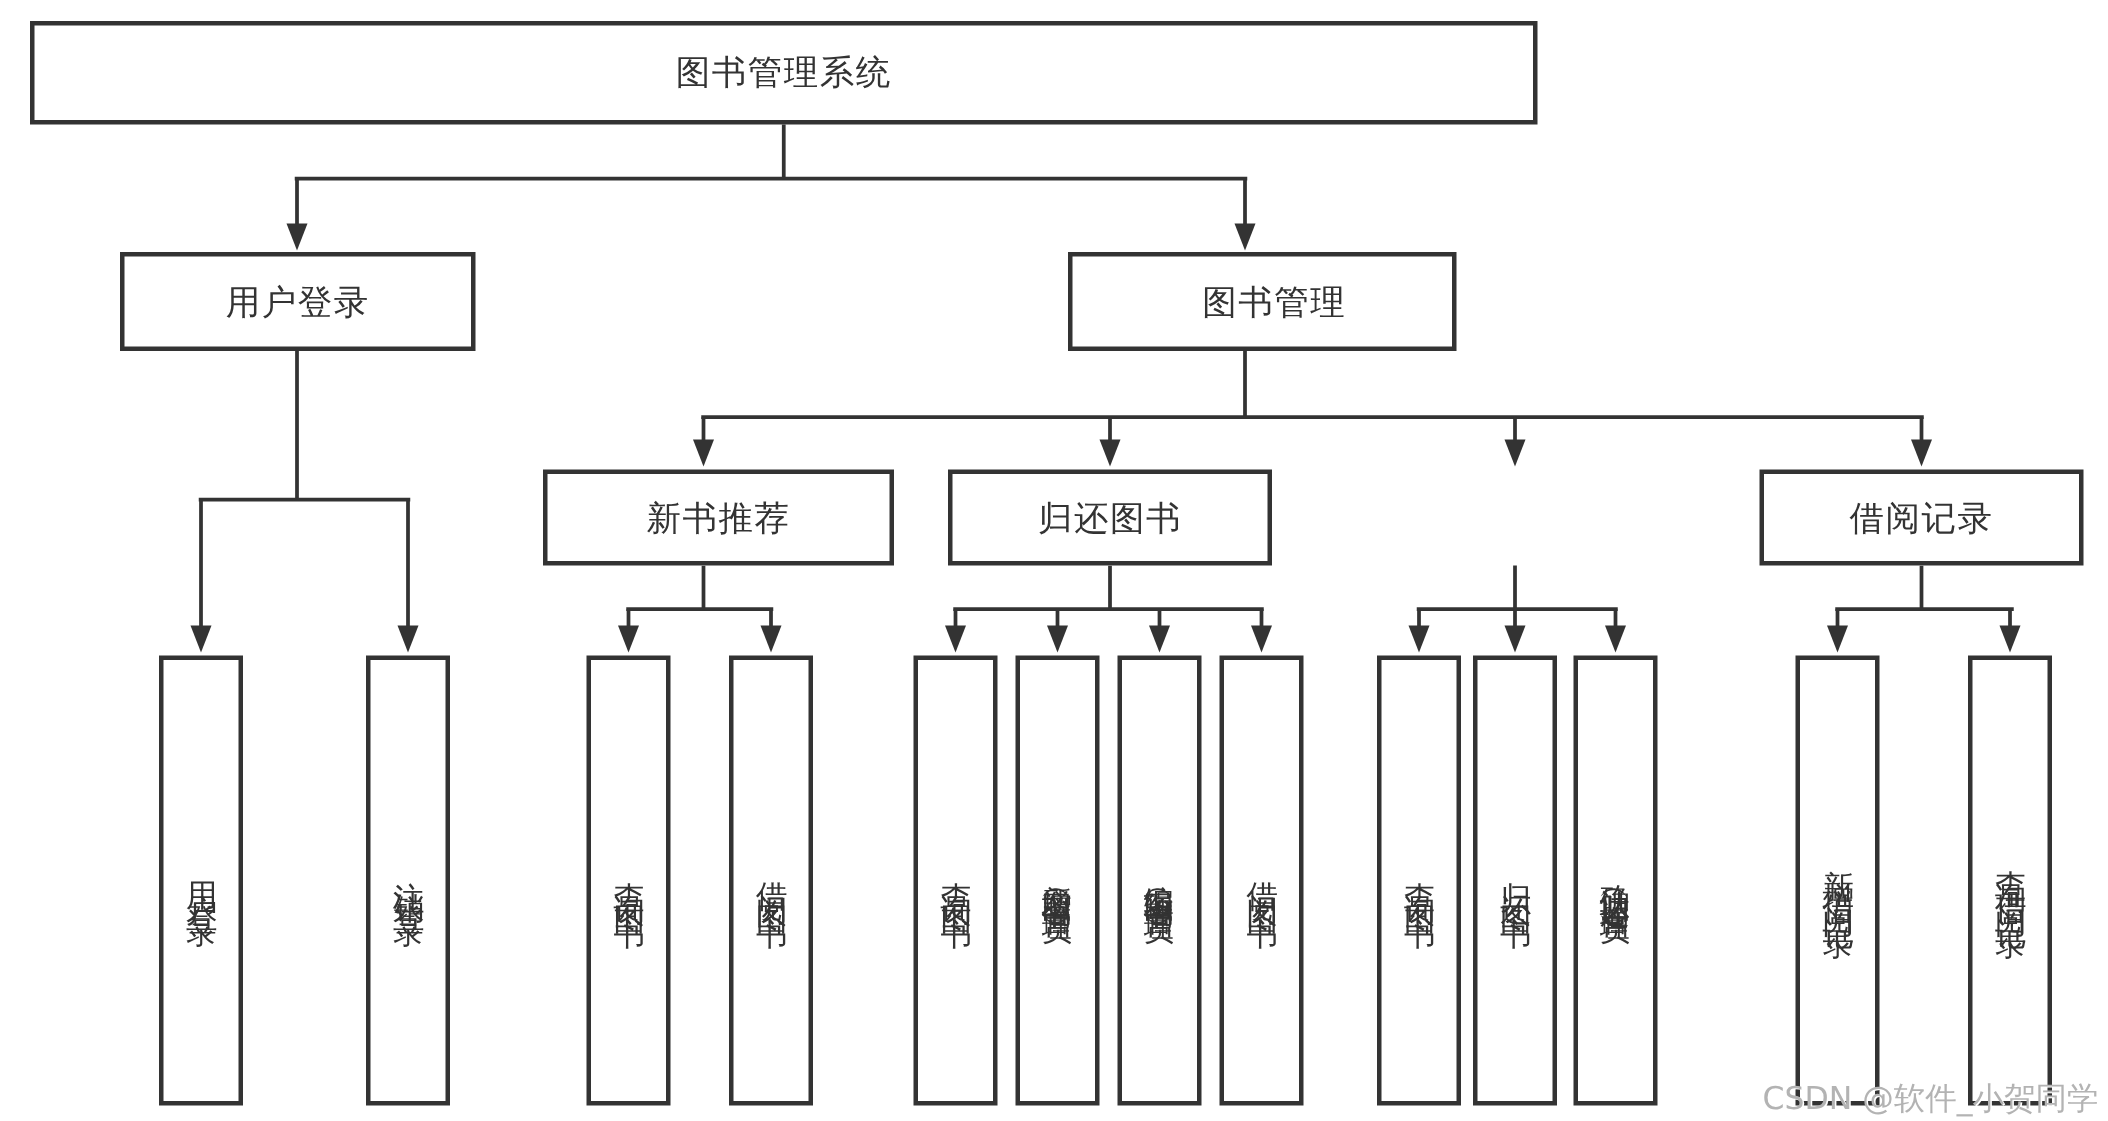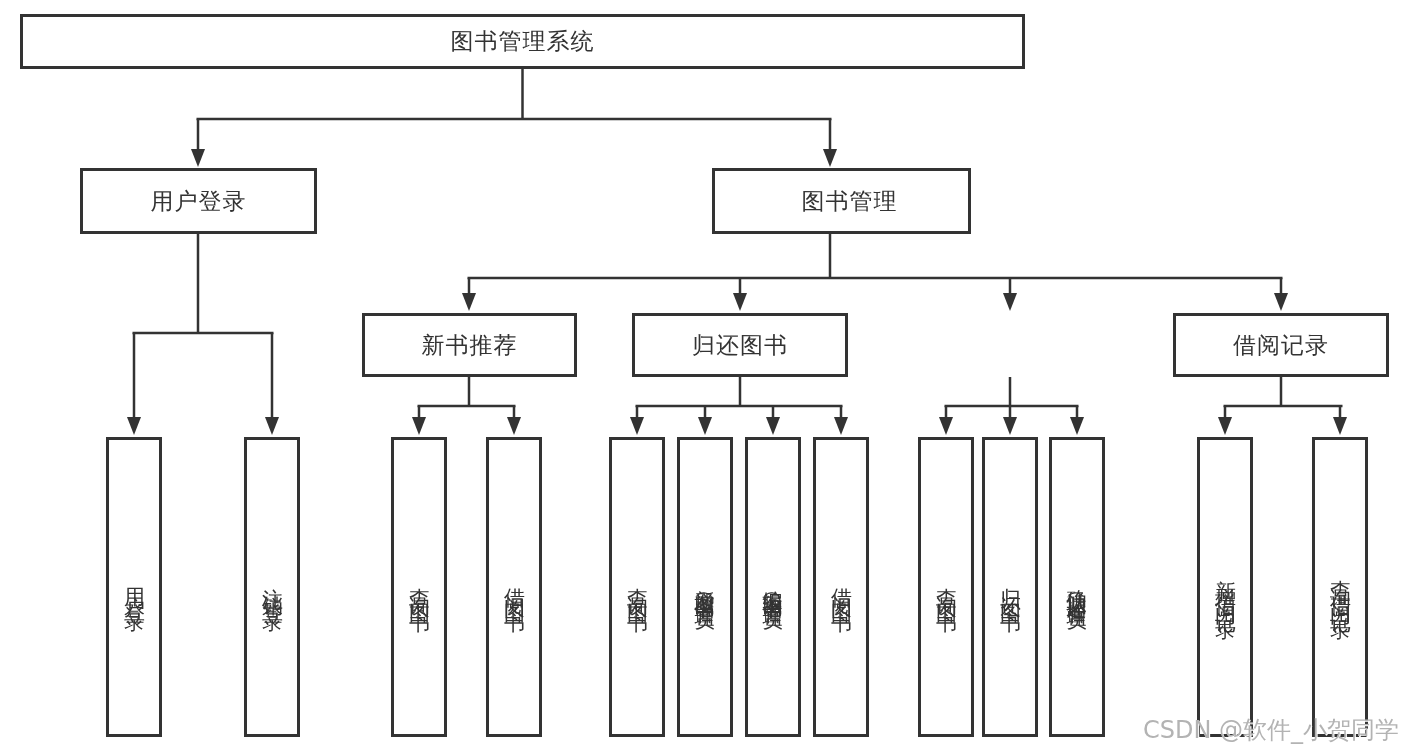--- a/index.html
+++ b/index.html
@@ -41,21 +41,21 @@
     white-space: nowrap;
   }
   .box.v.long span {
     font-size: 20px;
     letter-spacing: 3px;
   }
   .watermark {
     position: absolute;
     right: 6px;
     bottom: 1px;
-    font-size: 24px;
+    font-size: 21px;
     color: #b3b3b3;
     text-shadow: 1px 1px 0 #ffffff;
     white-space: nowrap;
   }
 </style>
 </head>
 <body>
 
 <div class="canvas">
 
@@ -128,32 +128,32 @@
     <g>
       <line x1="1281" y1="377" x2="1281" y2="406"></line>
       <line x1="1223.5" y1="406" x2="1342.5" y2="406"></line>
       <line x1="1225" y1="406" x2="1225" y2="418"></line>
       <polygon points="1218,417 1232,417 1225,435" fill="#333333" stroke="none"></polygon>
       <line x1="1340" y1="406" x2="1340" y2="418"></line>
       <polygon points="1333,417 1347,417 1340,435" fill="#333333" stroke="none"></polygon>
     </g>
   </svg>
 
-  <div class="box h" style="left:20px; top:14px; width:1005px; height:55px;">
+  <div class="box h" style="left:20px; top:14px; width:1005px; height:69px;">
     <span>图书管理系统</span>
   </div>
 
   <div class="box h" style="left:80px; top:168px; width:237px; height:66px;">
     <span>用户登录</span>
   </div>
   <div class="box h" style="left:712px; top:168px; width:259px; height:66px;padding-left:16px;">
     <span>图书管理</span>
   </div>
 
-  <div class="box h" style="left:362px; top:313px; width:215px; height:64px;">
+  <div class="box h" style="left:362px; top:313px; width:234px; height:64px;">
     <span>新书推荐</span>
   </div>
   <div class="box h" style="left:632px; top:313px; width:216px; height:64px;">
     <span>归还图书</span>
   </div>
   <div class="box h" style="left:1173px; top:313px; width:216px; height:64px;">
     <span>借阅记录</span>
   </div>
 
   <div class="box v" style="left:106px; top:437px; width:56px; height:300px;">

